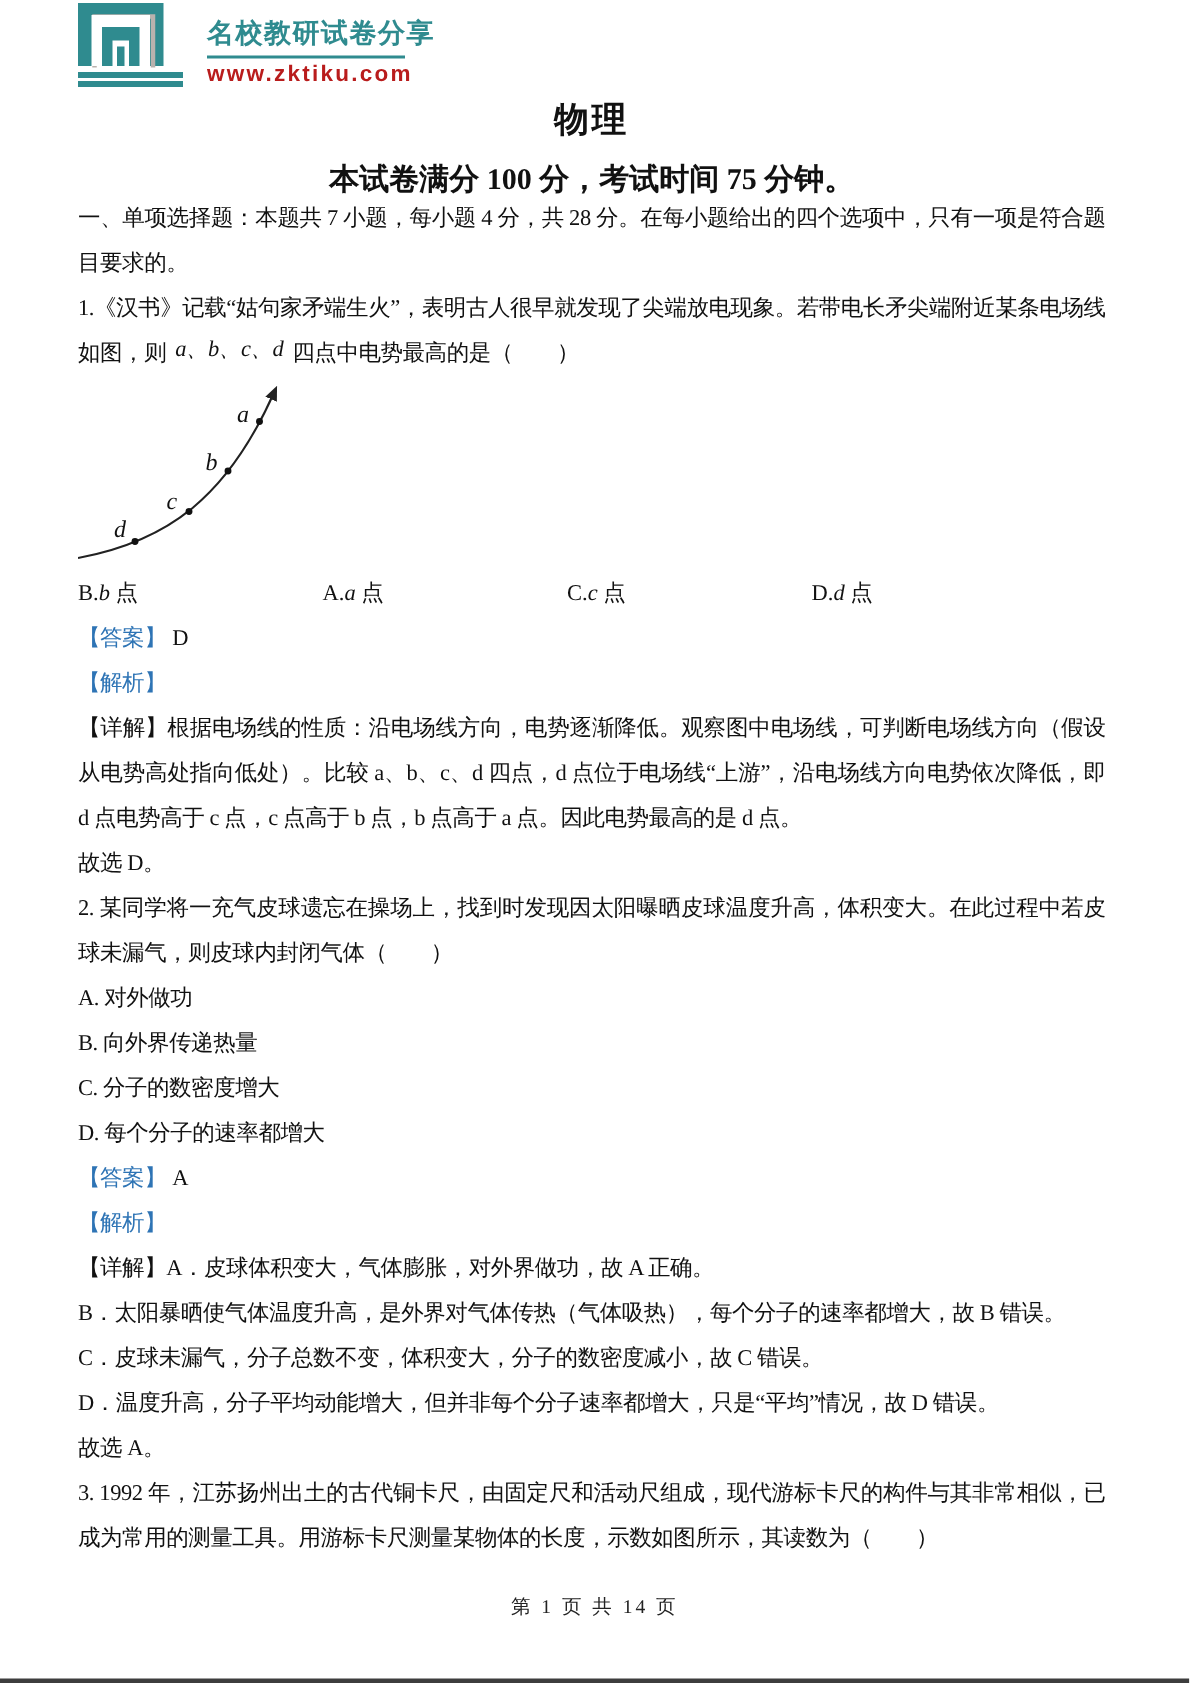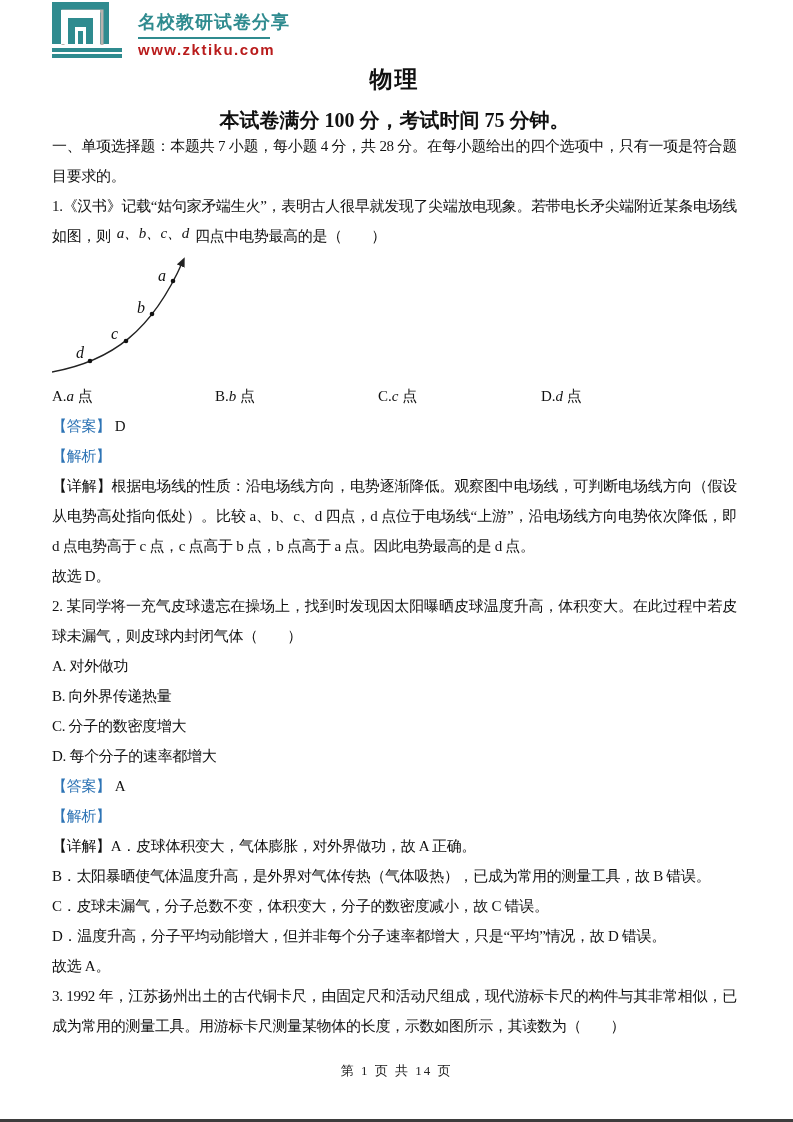--- a/index.html
+++ b/index.html
@@ -80,41 +80,41 @@
         <circle cx="74" cy="90" r="2.3" fill="#111"></circle>
         <circle cx="38" cy="110" r="2.3" fill="#111"></circle>
         <text x="106" y="30">a</text>
         <text x="85" y="62">b</text>
         <text x="59" y="88">c</text>
         <text x="24" y="107">d</text>
       </svg>
     </div>
 
     <div class="optrow">
+      <span class="opt"><span>B.</span><span class="var">b</span><span> 点</span></span>
       <span class="opt"><span>A.</span><span class="var">a</span><span> 点</span></span>
-      <span class="opt"><span>B.</span><span class="var">b</span><span> 点</span></span>
       <span class="opt"><span>C.</span><span class="var">c</span><span> 点</span></span>
       <span class="opt"><span>D.</span><span class="var">d</span><span> 点</span></span>
     </div>
 
     <p class="ansline"><span class="blue">【答案】</span><span class="ans-val">D</span></p>
     <p class="ansline"><span class="blue">【解析】</span></p>
     <p class="para">【详解】根据电场线的性质：沿电场线方向，电势逐渐降低。观察图中电场线，可判断电场线方向（假设从电势高处指向低处）。比较 a、b、c、d 四点，d 点位于电场线“上游”，沿电场线方向电势依次降低，即 d 点电势高于 c 点，c 点高于 b 点，b 点高于 a 点。因此电势最高的是 d 点。</p>
     <p class="para">故选 D。</p>
 
     <p class="para">2. 某同学将一充气皮球遗忘在操场上，找到时发现因太阳曝晒皮球温度升高，体积变大。在此过程中若皮球未漏气，则皮球内封闭气体（　　）</p>
     <p class="opt-line">A. 对外做功</p>
     <p class="opt-line">B. 向外界传递热量</p>
     <p class="opt-line">C. 分子的数密度增大</p>
     <p class="opt-line">D. 每个分子的速率都增大</p>
 
     <p class="ansline"><span class="blue">【答案】</span><span class="ans-val">A</span></p>
     <p class="ansline"><span class="blue">【解析】</span></p>
     <p class="para">【详解】A．皮球体积变大，气体膨胀，对外界做功，故 A 正确。</p>
-    <p class="para">B．太阳暴晒使气体温度升高，是外界对气体传热（气体吸热），已成为常用的测量工具，故 B 错误。</p>
+    <p class="para">B．太阳暴晒使气体温度升高，是外界对气体传热（气体吸热），每个分子的速率都增大，故 B 错误。</p>
     <p class="para">C．皮球未漏气，分子总数不变，体积变大，分子的数密度减小，故 C 错误。</p>
     <p class="para">D．温度升高，分子平均动能增大，但并非每个分子速率都增大，只是“平均”情况，故 D 错误。</p>
     <p class="para">故选 A。</p>
 
     <p class="para">3. 1992 年，江苏扬州出土的古代铜卡尺，由固定尺和活动尺组成，现代游标卡尺的构件与其非常相似，已成为常用的测量工具。用游标卡尺测量某物体的长度，示数如图所示，其读数为（　　）</p>
 
   </div>
 
   <div class="footer">第 1 页 共 14 页</div>
   <div class="bottom-line"></div>

